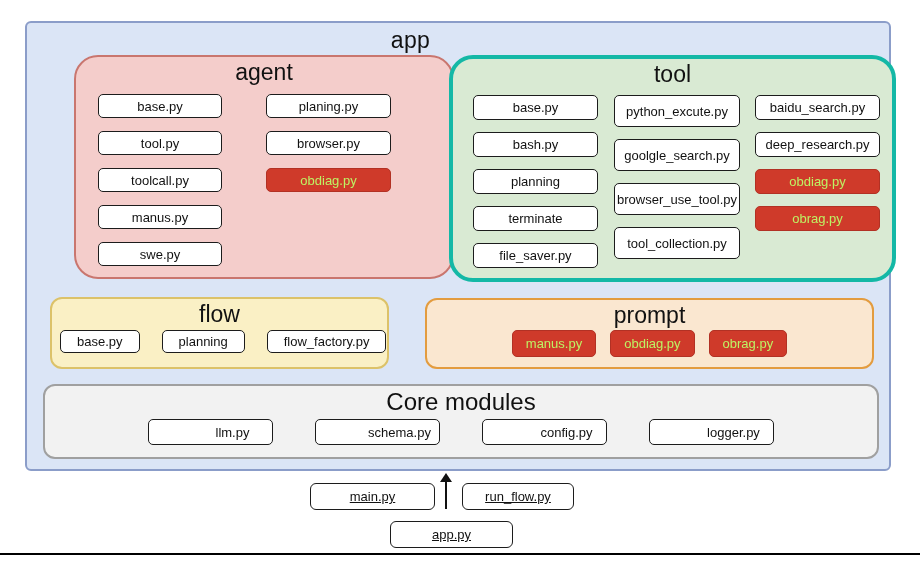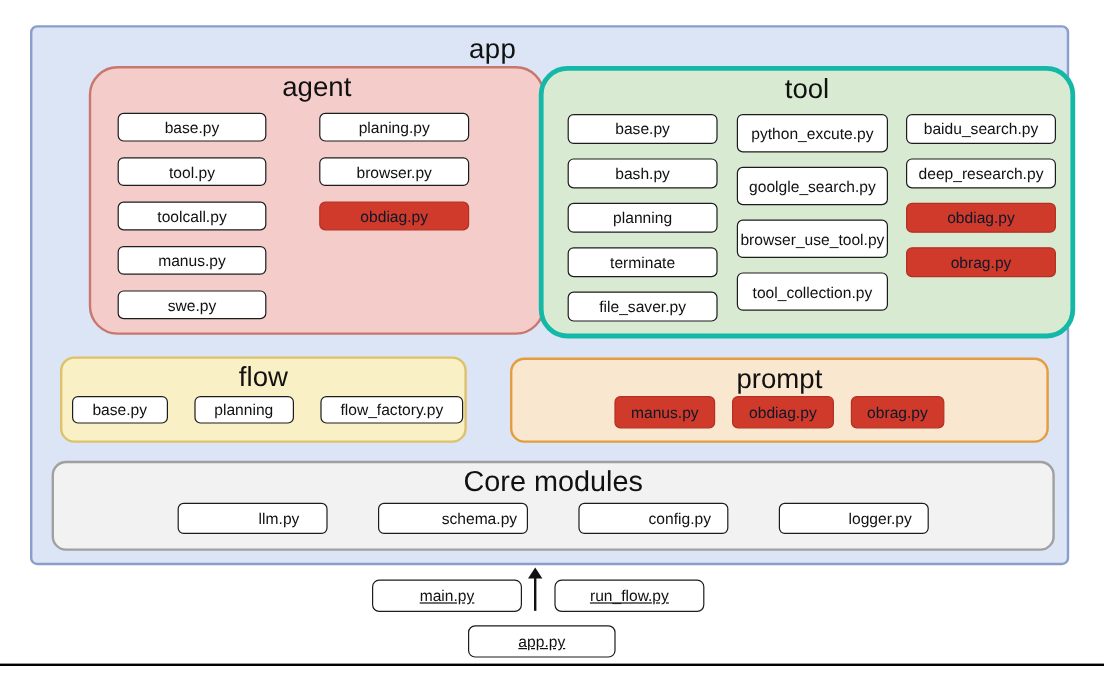--- a/index.html
+++ b/index.html
@@ -24,21 +24,21 @@
   .sec-prompt{left:398px;top:275px;width:449px;height:71px;background:#fae7d0;border:2px solid #e39c3f;border-radius:12px;}
   .sec-core{left:16px;top:361px;width:836px;height:75px;background:#f2f2f2;border:2px solid #a0a0a0;border-radius:12px;}
   .sec-title{position:absolute;top:2px;left:0;right:0;text-align:center;font-size:23px;font-weight:500;}
   .sec-core .sec-title{font-size:24px;}
   
   .module-box{
     display:flex;align-items:center;justify-content:center;box-sizing:border-box;
     background:#ffffff;border:1.5px solid #1c1c1c;border-radius:5px;
     font-size:13px;white-space:nowrap;height:24px;
   }
-  .module-box.red{background:#cf3a2a;border-color:#b23124;color:#0f172a;}
+  .module-box.red{background:#cf3a2a;border-color:#b23124;color:#bef264;}
   
   .col{position:absolute;display:flex;flex-direction:column;gap:13px;}
   .col .module-box{width:100%;}
   .agent-col1{left:22px;top:37px;width:124px;}
   .agent-col2{left:190px;top:37px;width:125px;}
   .sec-tool .col{gap:12px;}
   .sec-tool .module-box{height:25px;}
   .tool-col1{left:20px;top:36px;width:125px;}
   .tool-col2{left:161px;top:36px;width:126px;}
   .tool-col3{left:302px;top:36px;width:125px;}
@@ -48,21 +48,21 @@
   .flow-row{left:8px;top:31px;gap:22px;}
   .flow-row .module-box{height:23px;padding:0 16px;}
   .prompt-row{left:0;right:0;top:30px;gap:14px;justify-content:center;}
   .prompt-row .module-box{height:27px;padding:0 13px;}
   .core-row{left:0;right:0;top:33px;gap:42px;justify-content:center;}
   .core-row .module-box{height:26px;width:125px;padding-left:44px;}
   
   .entry-box{position:absolute;height:27px;background:#fff;border:1.5px solid #1c1c1c;border-radius:6px;
     display:flex;align-items:center;justify-content:center;font-size:13px;box-sizing:border-box;text-decoration:underline;}
   .entry-main{left:310px;top:483px;width:125px;}
-  .entry-runflow{left:462px;top:483px;width:125px;}
+  .entry-runflow{left:462px;top:483px;width:112px;}
   .entry-app{left:390px;top:521px;width:123px;}
   
   .arrow-shaft{position:absolute;left:445px;top:481px;width:2px;height:28px;background:#111;}
   .arrow-head{position:absolute;left:440px;top:473px;width:0;height:0;
     border-left:6px solid transparent;border-right:6px solid transparent;border-bottom:9px solid #111;}
   
   .bottom-rule{position:absolute;left:0;top:553px;width:920px;height:2px;background:#000;}
 </style>
 </head>
 <body>

